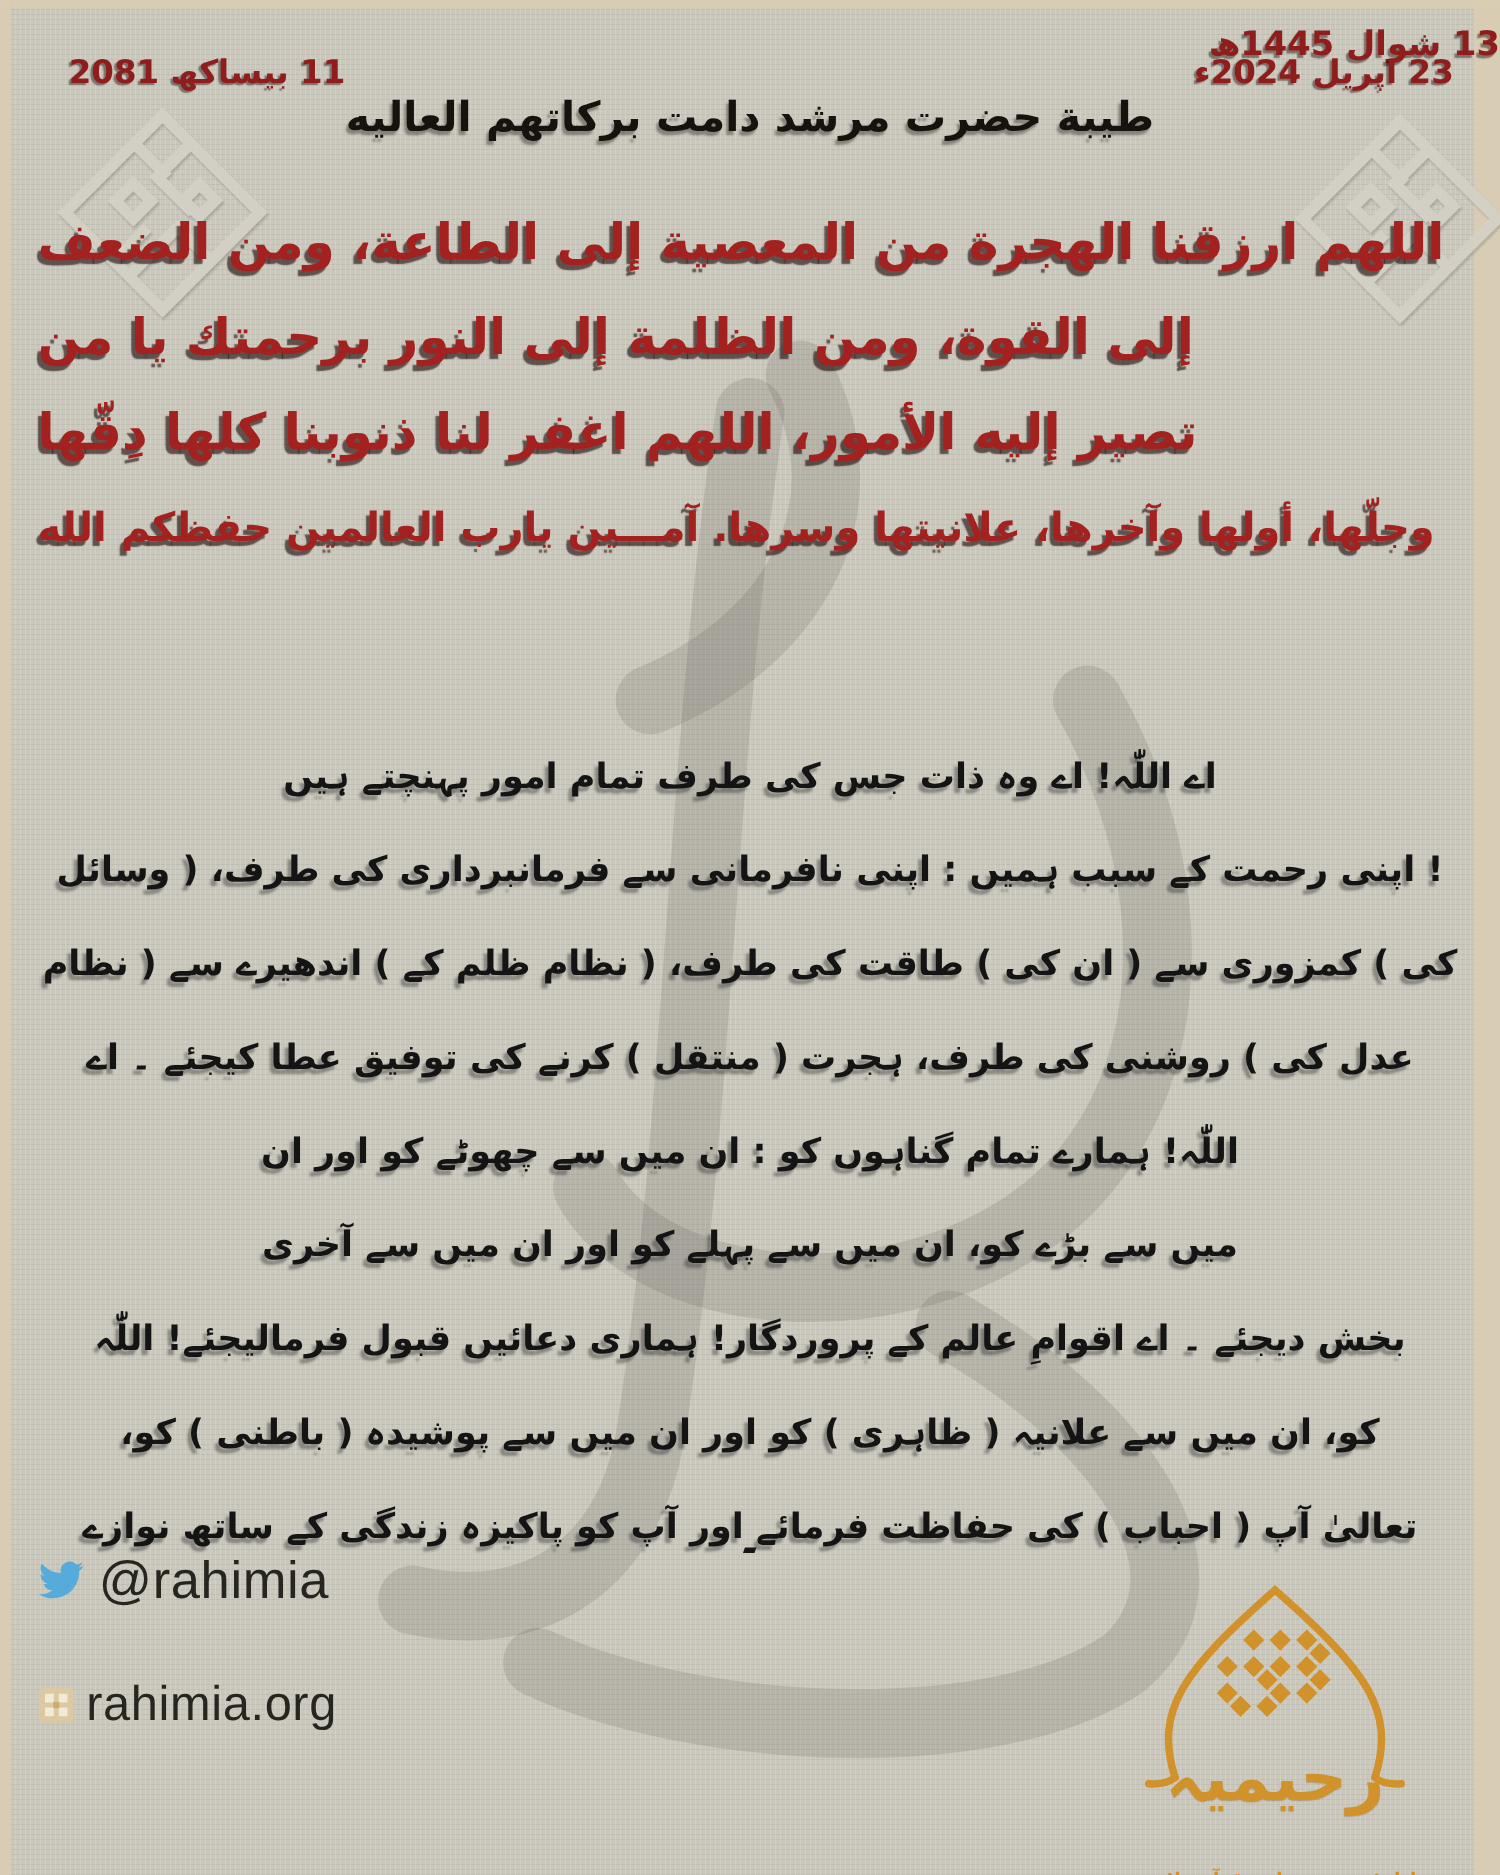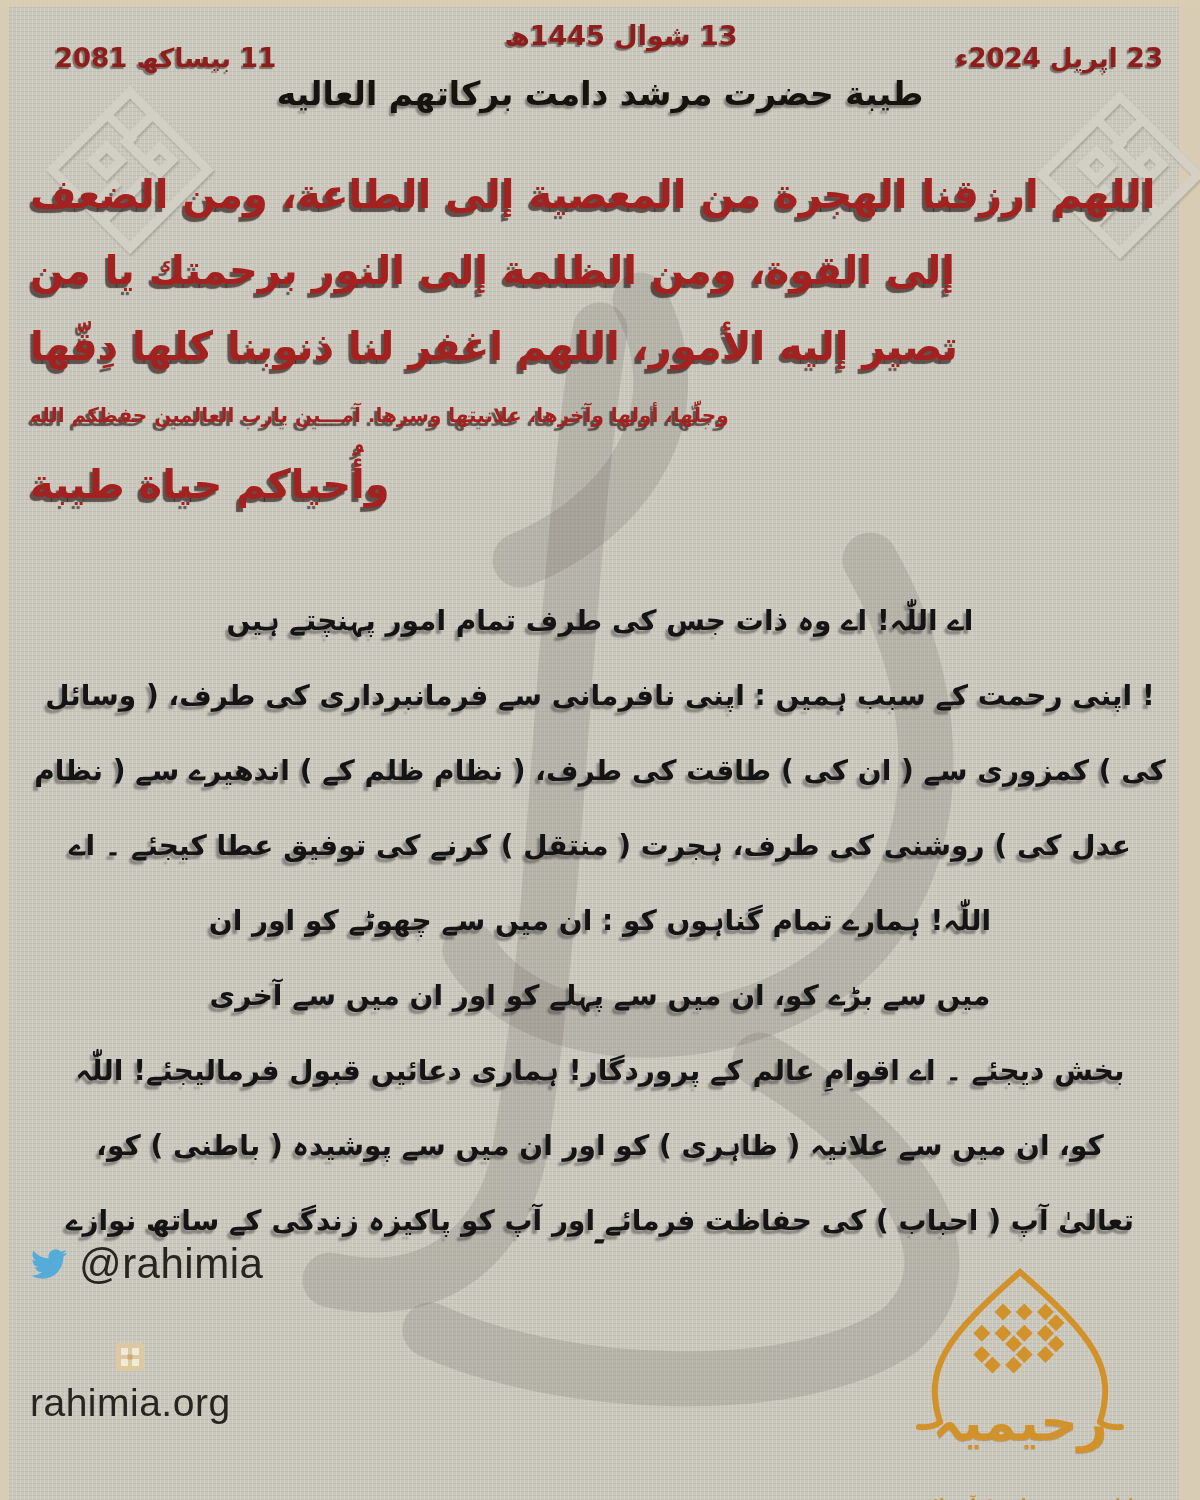--- a/index.html
+++ b/index.html
@@ -17,43 +17,43 @@
   .edge.top{left:0;top:0;width:1200px;height:7px;}
 
   .corner-motif{position:absolute;filter:drop-shadow(1px 2px 1px rgba(80,78,70,.30));opacity:.85;}
   .corner-motif.tl{left:35px;top:75px;}
   .corner-motif.tr{left:1025px;top:80px;}
 
   .watermark-svg{position:absolute;left:0;top:0;}
 
   .date{position:absolute;color:#8e1d1b;font-weight:bold;
         text-shadow:-2px 2px 1px rgba(25,8,8,.45);direction:rtl;}
-  .date.hijri{top:20px;left:0;right:0;text-align:center;font-size:27px;padding-left:42px;}
+  .date.hijri{top:20px;left:0;right:0;font-size:27px;padding-left:42px;}
   .date.greg{top:43px;right:37px;font-size:26px;}
   .date.bikrami{top:43px;left:55px;font-size:26px;}
   .title{position:absolute;top:74px;left:0;right:0;margin:0;text-align:center;direction:rtl;
          font-size:33px;font-weight:bold;color:#16130f;
          text-shadow:-2px 3px 2px rgba(60,58,52,.5);}
 
   .arabic{position:absolute;top:156px;left:30px;right:30px;text-align:left;direction:rtl;}
   .ar-line{font-size:40px;font-weight:bold;color:#a32220;white-space:nowrap;padding:15px 0;
            text-shadow:-3px 4px 1px rgba(28,8,8,.62);}
-  .ar-line.small{font-size:20px;padding:19px 0;}
+  .ar-line.small{font-size:32px;padding:19px 0;}
 
   .urdu{position:absolute;top:583px;left:20px;right:20px;text-align:center;direction:rtl;}
   .ur-line{font-size:28px;font-weight:bold;color:#141414;white-space:nowrap;padding:21px 0;
            text-shadow:-3px 4px 2px rgba(45,45,45,.42);}
   .end-dash{position:absolute;top:1222px;left:0;right:0;text-align:center;
             font-size:30px;font-weight:bold;color:#161616;transform:skewX(-20deg);}
 
   .social-row{position:absolute;display:flex;align-items:center;gap:9px;
               font-family:"Liberation Sans", sans-serif;color:#26251f;cursor:pointer;}
   .social-row .handle{white-space:nowrap;letter-spacing:.5px;}
   .row-tw{left:28px;top:1240px;font-size:42px;}
-  .row-web{left:30px;top:1342px;font-size:39px;flex-direction:column;}
+  .row-web{left:30px;top:1342px;font-size:39px;}
   .row-fb{left:28px;top:1390px;font-size:39px;}
   .row-yt{left:28px;top:1448px;font-size:33px;}
 
   .logo{position:absolute;left:890px;top:1256px;width:260px;height:240px;text-align:center;}
   .logo-name{position:absolute;top:136px;left:0;right:0;direction:rtl;
              font-size:52px;font-weight:bold;color:#d2922b;
              text-shadow:0 1px 1px rgba(120,80,20,.35);}
   .logo-tagline{position:absolute;top:198px;left:0;right:0;direction:rtl;
                 font-size:15px;font-weight:bold;color:#d2922b;white-space:nowrap;margin-top:41px;}
 </style>
@@ -103,21 +103,20 @@
   <div class="date hijri" dir="rtl">13 شوال 1445ھ</div>
   <div class="date greg" dir="rtl">23 اپریل 2024ء</div>
   <div class="date bikrami" dir="rtl">11 بیساکھ 2081</div>
   <h1 class="title" dir="rtl">طيبة حضرت مرشد دامت برکاتهم العالیه</h1>
 
   <section class="arabic" dir="rtl">
     <div class="ar-line">اللهم ارزقنا الهجرة من المعصية إلى الطاعة، ومن الضعف</div>
     <div class="ar-line">إلى القوة، ومن الظلمة إلى النور برحمتك يا من</div>
     <div class="ar-line">تصير إليه الأمور، اللهم اغفر لنا ذنوبنا كلها دِقّها</div>
     <div class="ar-line small">وجلّها، أولها وآخرها، علانيتها وسرها. آمـــين يارب العالمين حفظكم الله</div>
-    <div class="ar-line">وأُحياكم حياة طيبة</div>
   </section>
 
   <section class="urdu" dir="rtl">
     <div class="ur-line">اے اللّٰہ! اے وہ ذات جس کی طرف تمام امور پہنچتے ہیں</div>
     <div class="ur-line">! اپنی رحمت کے سبب ہمیں : اپنی نافرمانی سے فرمانبرداری کی طرف، ( وسائل</div>
     <div class="ur-line">کی ) کمزوری سے ( ان کی ) طاقت کی طرف، ( نظام ظلم کے ) اندھیرے سے ( نظام</div>
     <div class="ur-line">عدل کی ) روشنی کی طرف، ہجرت ( منتقل ) کرنے کی توفیق عطا کیجئے ۔ اے</div>
     <div class="ur-line">اللّٰہ! ہمارے تمام گناہوں کو : ان میں سے چھوٹے کو اور ان</div>
     <div class="ur-line">میں سے بڑے کو، ان میں سے پہلے کو اور ان میں سے آخری</div>
     <div class="ur-line">بخش دیجئے ۔ اے اقوامِ عالم کے پروردگار! ہماری دعائیں قبول فرمالیجئے! اللّٰہ</div>

